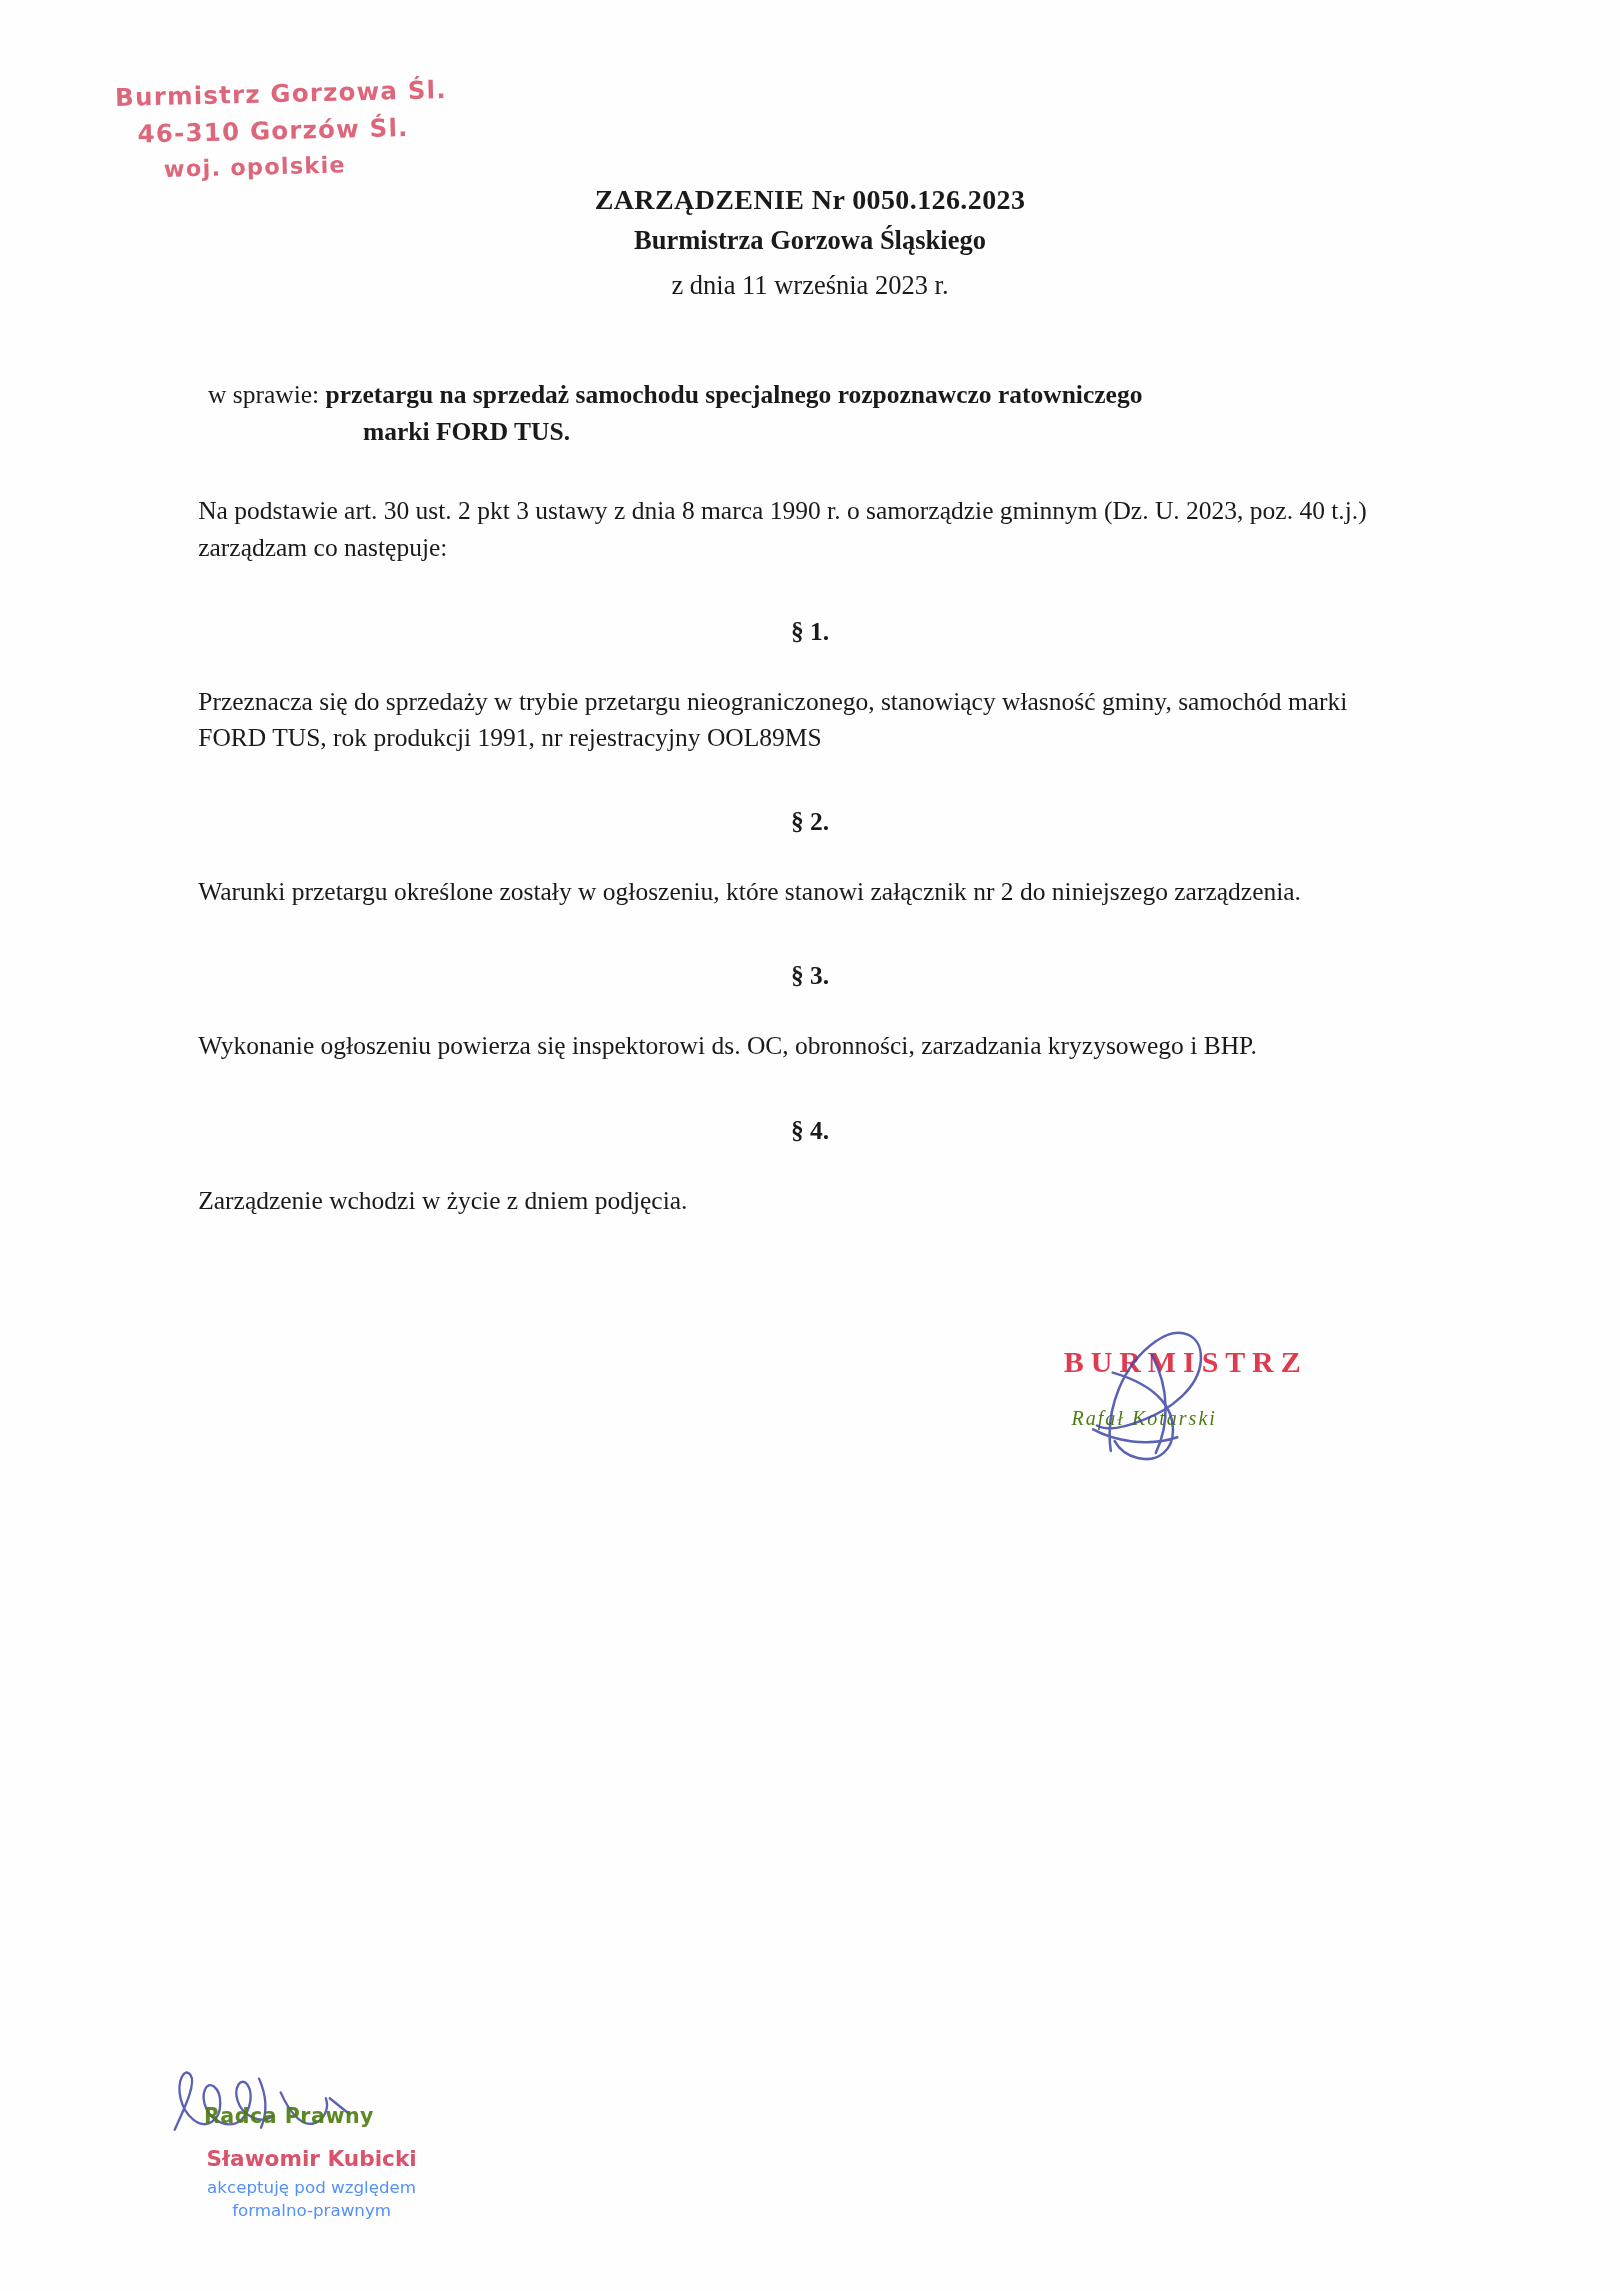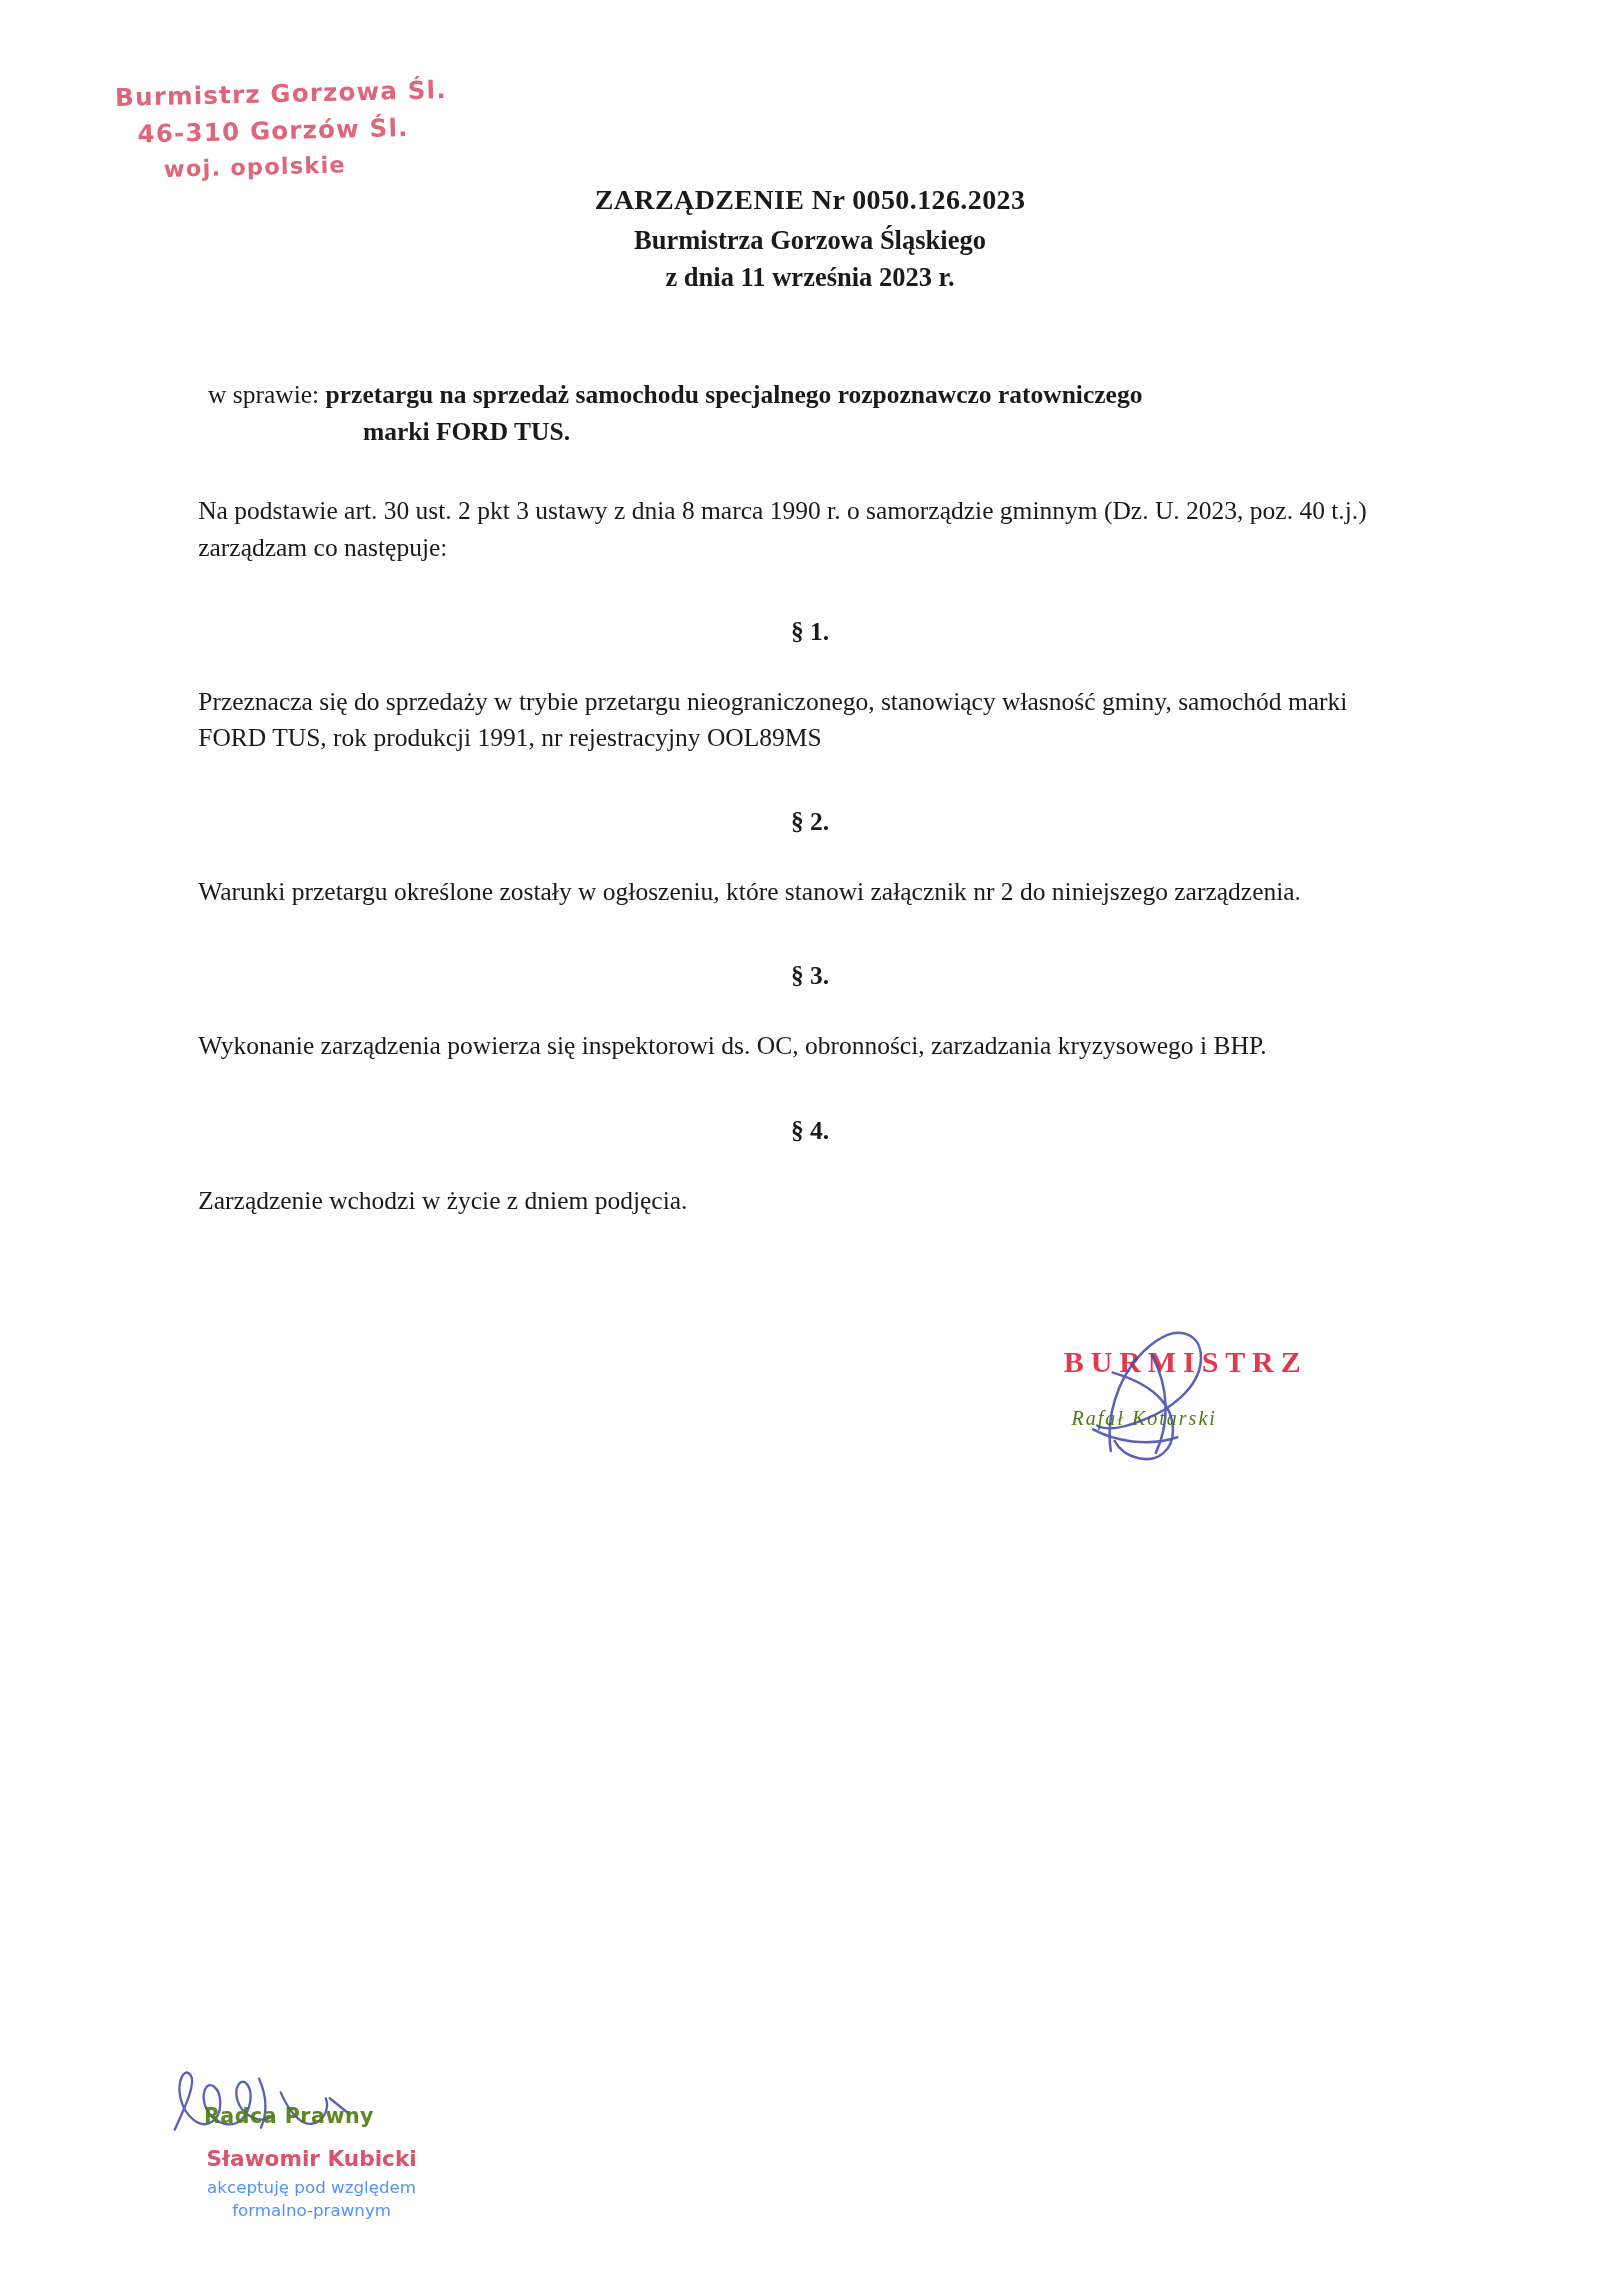--- a/index.html
+++ b/index.html
@@ -51,22 +51,22 @@
     font-weight: bold;
     letter-spacing: 0.4px;
   }
   .doc-heading .h-line2 {
     font-size: 26.5px;
     font-weight: bold;
     margin-top: 8.8px;
   }
   .doc-heading .h-line3 {
     font-size: 26.5px;
-    font-weight: bold;
-    margin-top: 6px;
+    font-weight: normal;
+    margin-top: 14px;
   }
 
   
   .body-area {
     position: absolute;
     left: 208px;
     right: 208px;
     top: 377px;
   }
 
@@ -226,21 +226,21 @@
 
     <div class="basis">Na podstawie art. 30 ust. 2 pkt 3 ustawy z dnia 8 marca 1990 r. o samorządzie gminnym (Dz. U. 2023, poz. 40 t.j.) zarządzam co następuje:</div>
 
     <div class="para-mark">§ 1.</div>
     <div class="para-body">Przeznacza się do sprzedaży w trybie przetargu nieograniczonego, stanowiący własność gminy, samochód marki FORD TUS, rok produkcji 1991, nr rejestracyjny OOL89MS</div>
 
     <div class="para-mark">§ 2.</div>
     <div class="para-body">Warunki przetargu określone zostały w ogłoszeniu, które stanowi załącznik nr 2 do niniejszego zarządzenia.</div>
 
     <div class="para-mark">§ 3.</div>
-    <div class="para-body justified">Wykonanie zarządzenia powierza się inspektorowi ds. OC, obronności, zarzadzania kryzysowego i BHP.</div>
+    <div class="para-body justified">Wykonanie ogłoszeniu powierza się inspektorowi ds. OC, obronności, zarzadzania kryzysowego i BHP.</div>
 
     <div class="para-mark">§ 4.</div>
     <div class="para-body">Zarządzenie wchodzi w życie z dniem podjęcia.</div>
 
   </div>
 
   <div class="sign-block">
     <div class="sign-title">BURMISTRZ</div>
     <div class="sign-name">Rafał Kotarski</div>
     <svg class="sign-scribble" viewBox="0 0 330 200">

